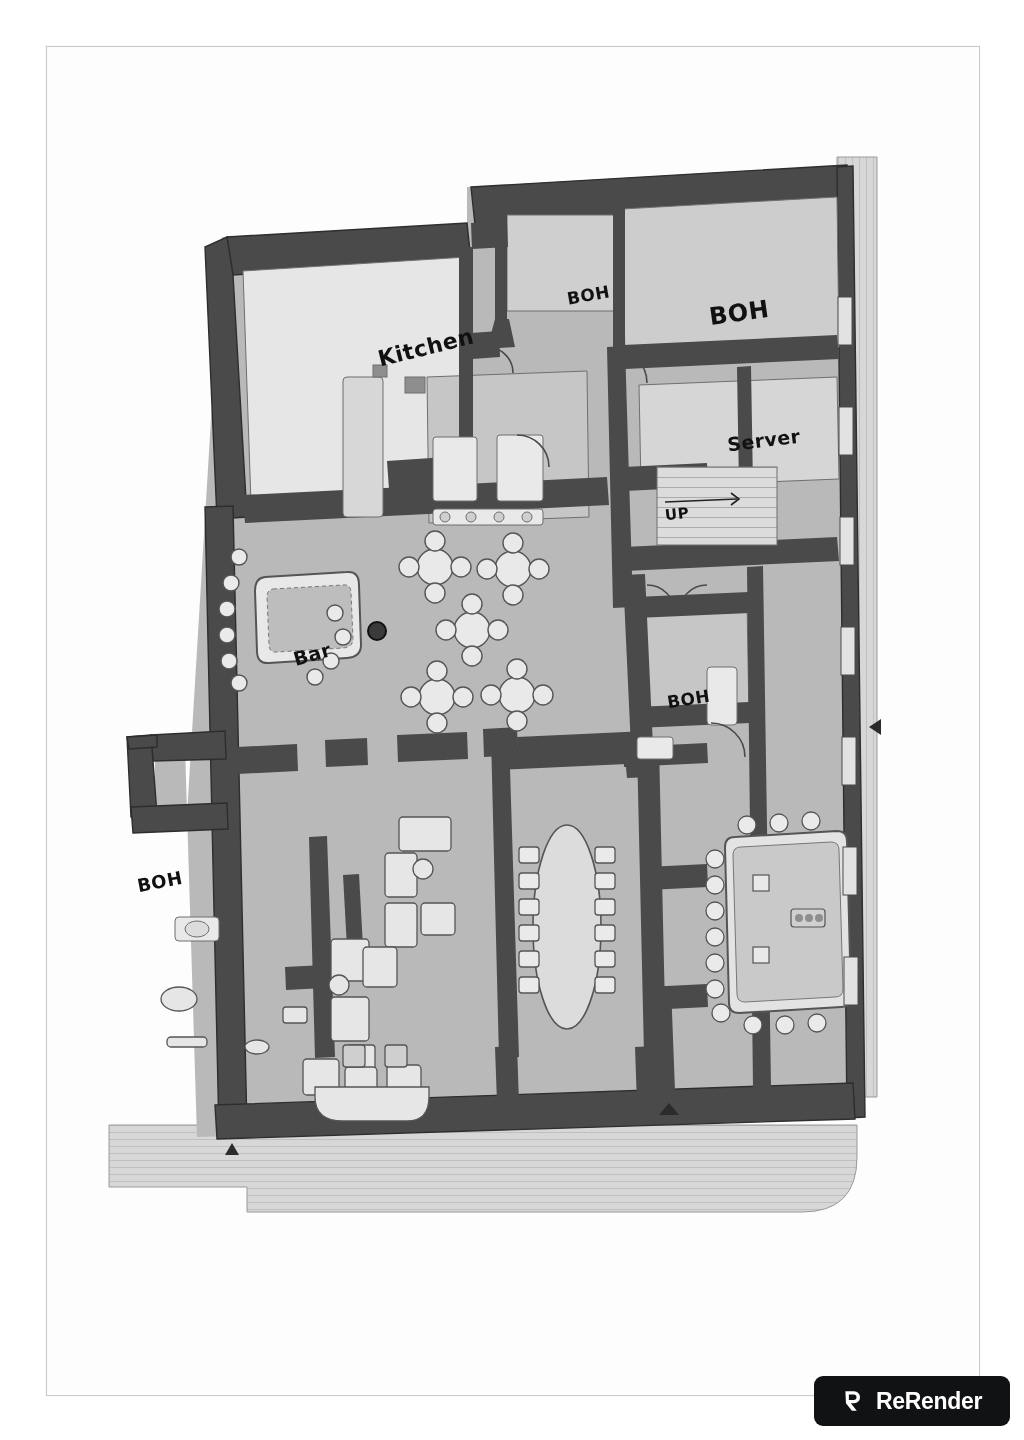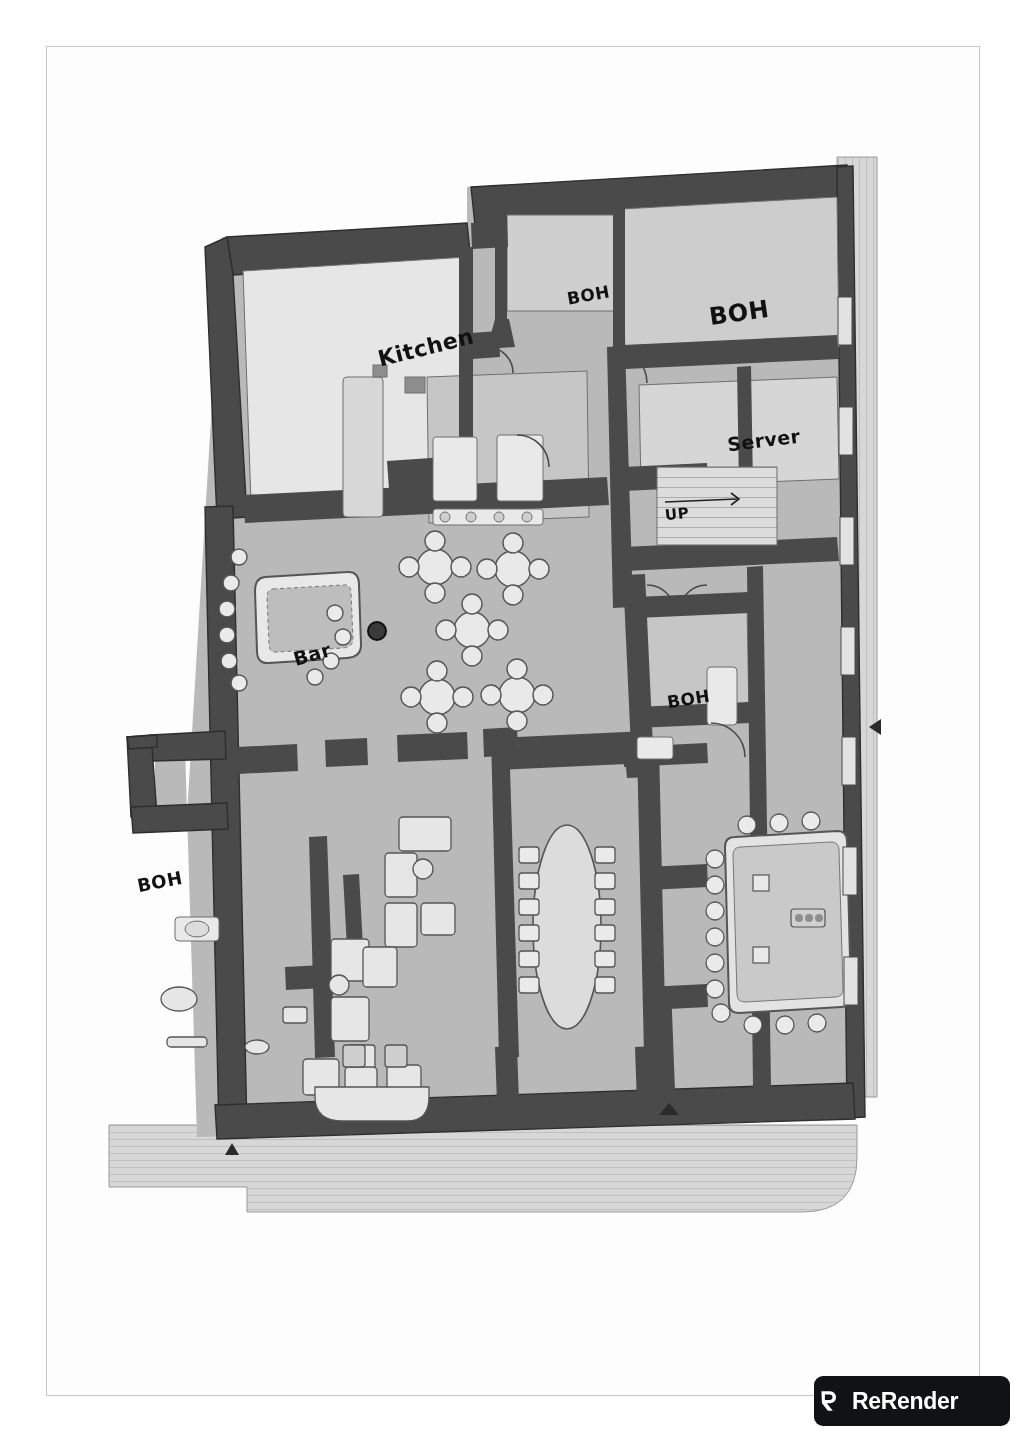--- a/index.html
+++ b/index.html
@@ -34,21 +34,21 @@
   }
   
   #watermark{
     position:absolute;
     right:14px;bottom:14px;
     width:196px;height:50px;
     background:#111214;
     border-radius:9px;
     display:flex;align-items:center;
     gap:10px;
-    padding:0 2px;
+    padding:0 26px;
     box-sizing:border-box;
   }
   #watermark .wm-text{
     color:#ffffff;
     font-size:23px;
     font-weight:700;
     letter-spacing:-0.3px;
     font-family:"Liberation Sans", sans-serif;
   }
   #watermark .wm-mark{

